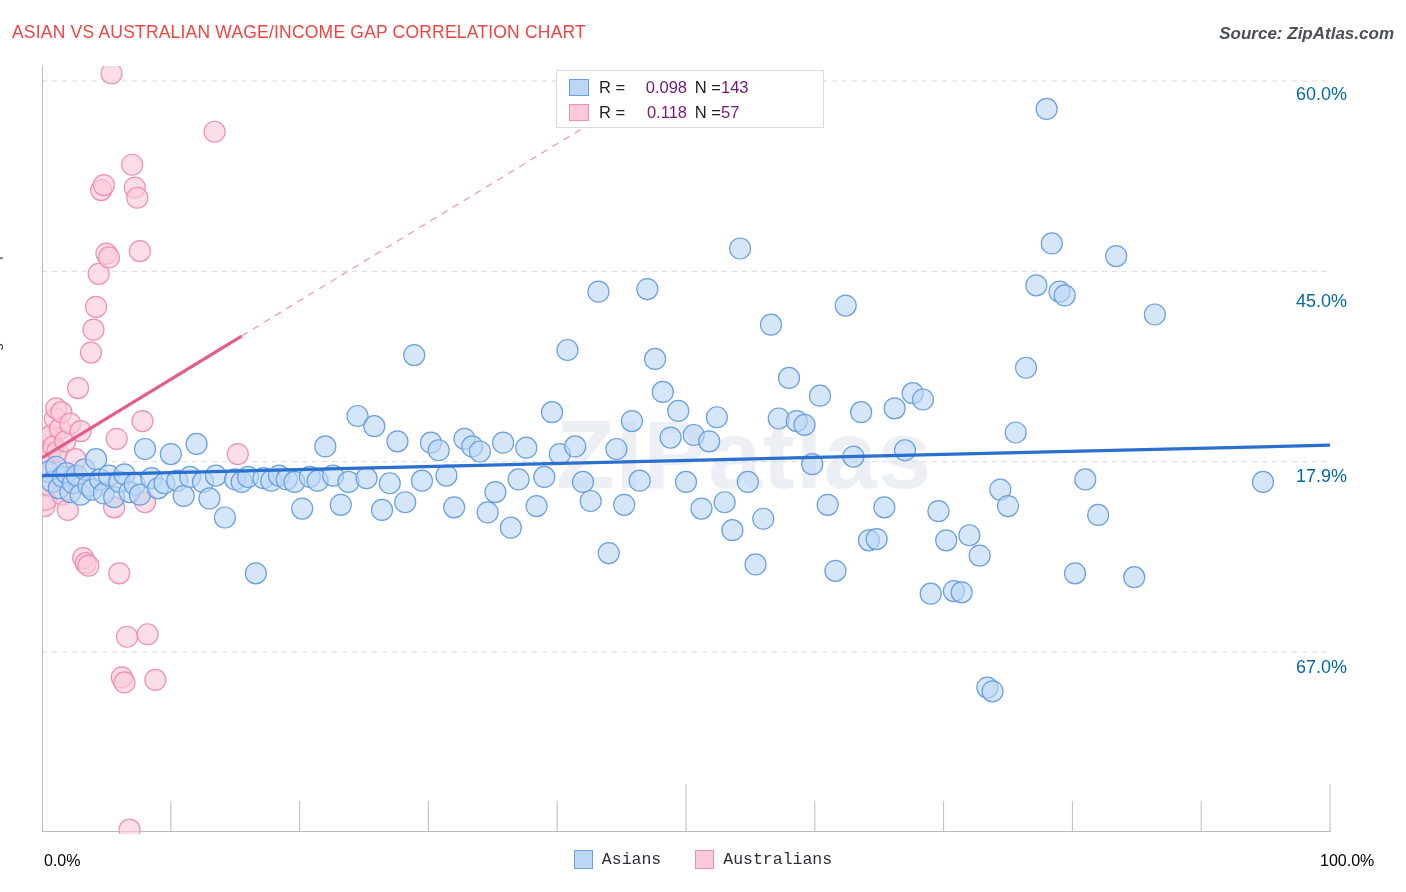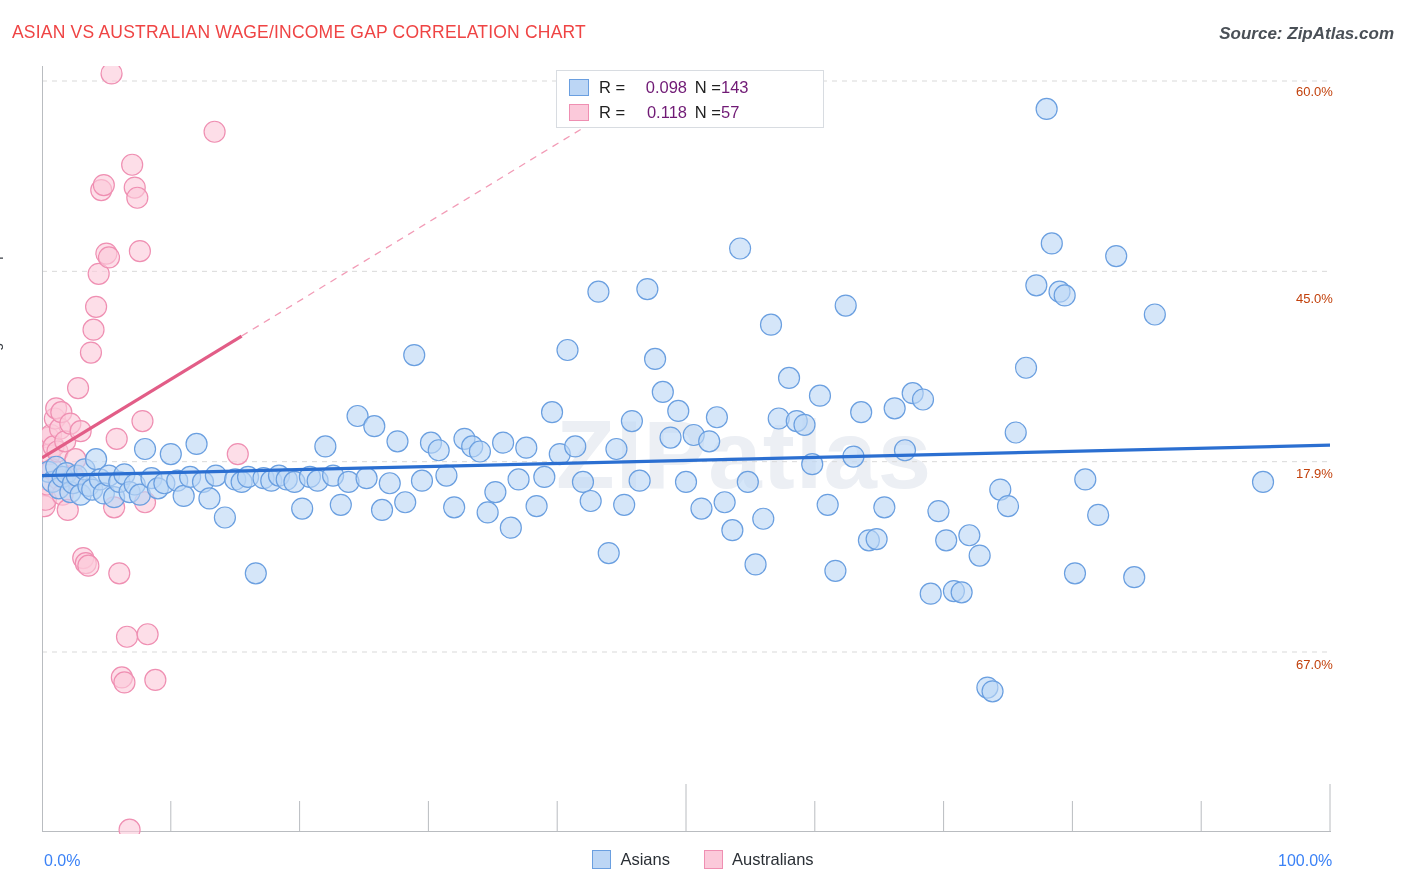--- a/index.html
+++ b/index.html
@@ -57,33 +57,33 @@
     width: 200px;
     transform: rotate(-90deg);
     transform-origin: left top;
     font-size: 14.5px;
     color: #3a3f45;
     white-space: nowrap;
   }
   .ytick {
     position: absolute;
     left: 1296px;
-    font-size: 13px;
-    color: #c2410c;
+    font-size: 18px;
+    color: #0369a1;
     white-space: nowrap;
   }
   .xtick {
     position: absolute;
     top: 852px;
     font-size: 16px;
-    color: #3b82f6;
+    color: #000000;
     white-space: nowrap;
   }
   #xtick-min { left: 44px; }
-  #xtick-max { left: 1278px; }
+  #xtick-max { left: 1320px; }
   
   #stats-box {
     position: absolute;
     left: 556px;
     top: 70px;
     width: 268px;
     height: 58px;
     background: #ffffff;
     border: 1px solid #d8dce1;
     box-sizing: border-box;
@@ -114,20 +114,21 @@
   
   #bottom-legend {
     position: absolute;
     left: 0;
     top: 850px;
     width: 1406px;
     display: flex;
     justify-content: center;
     align-items: center;
     gap: 34px;
+    font-family: Liberation Mono, monospace;
   }
   .blg-item { display: flex; align-items: center; gap: 9px; }
   .blg-sw { width: 19px; height: 19px; box-sizing: border-box; }
   .blg-text { font-size: 16.5px; color: #2b3036; }
   
   #watermark {
     position: absolute;
     left: 556px;
     top: 400px;
     font-size: 96px;

